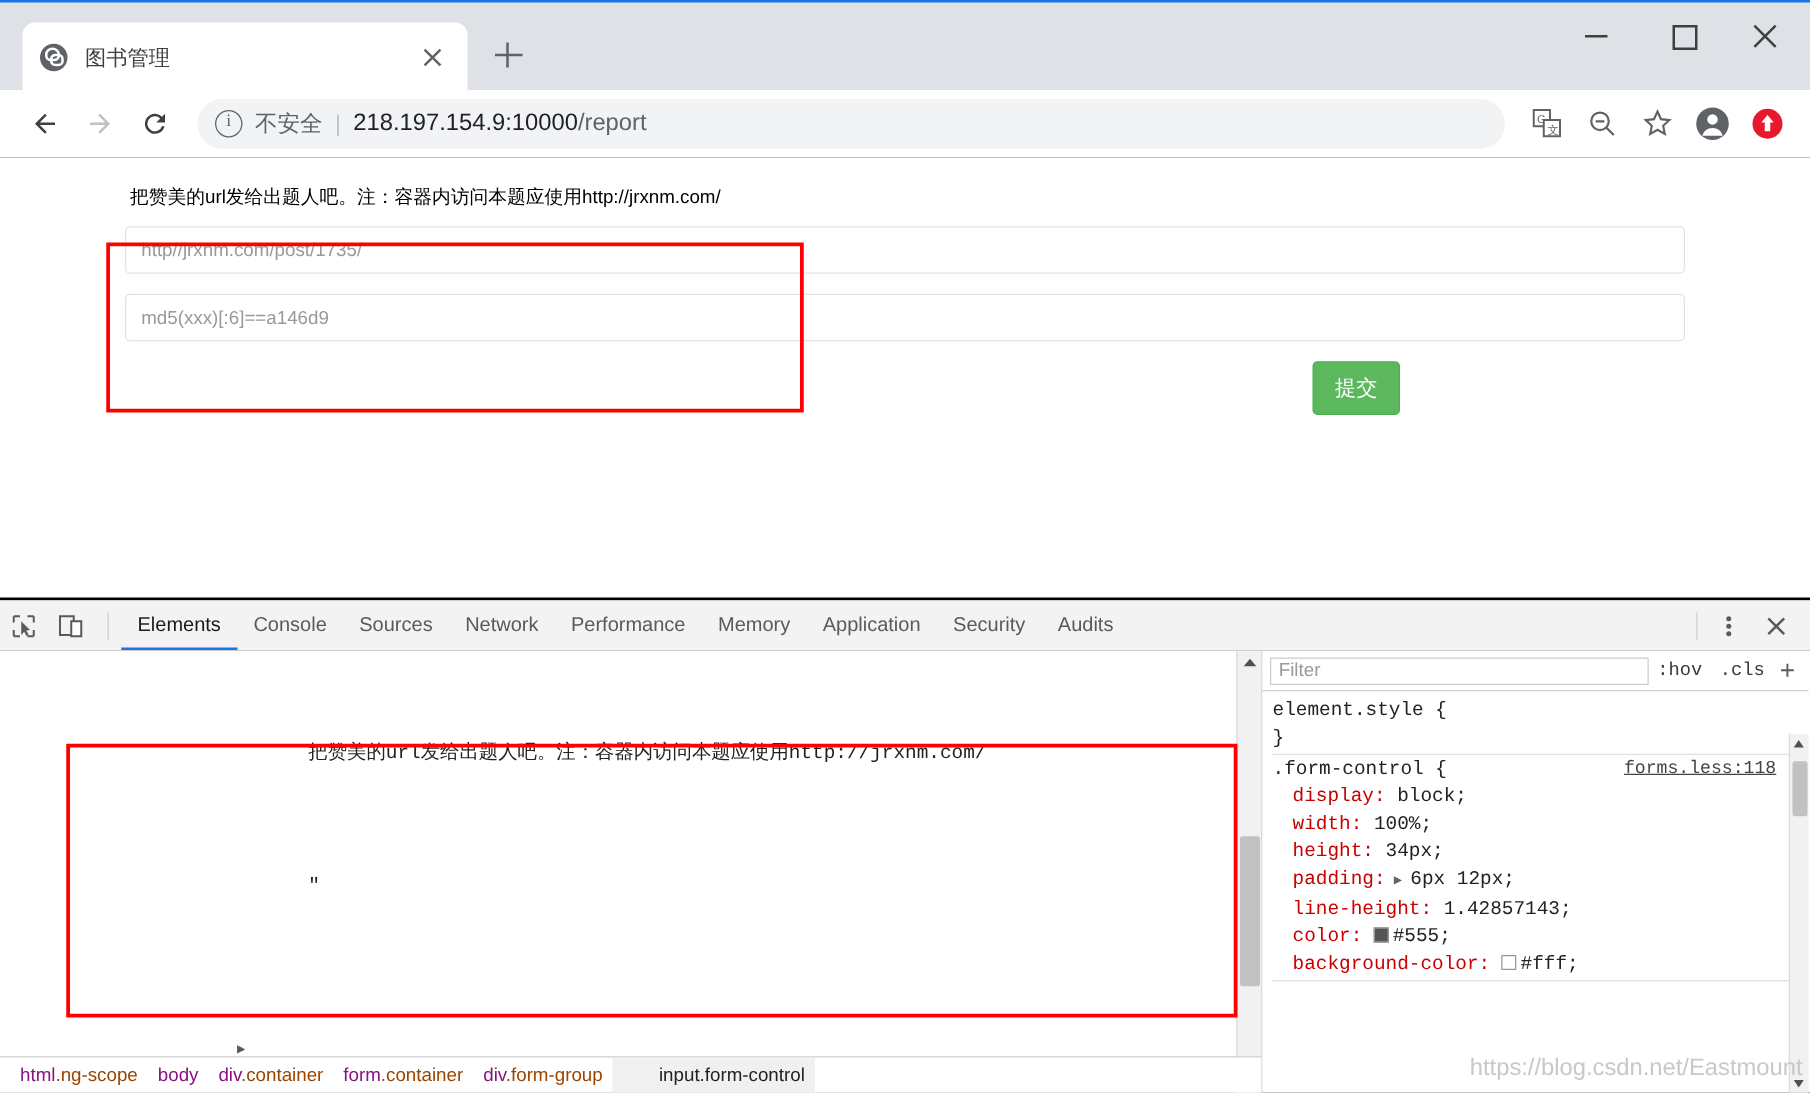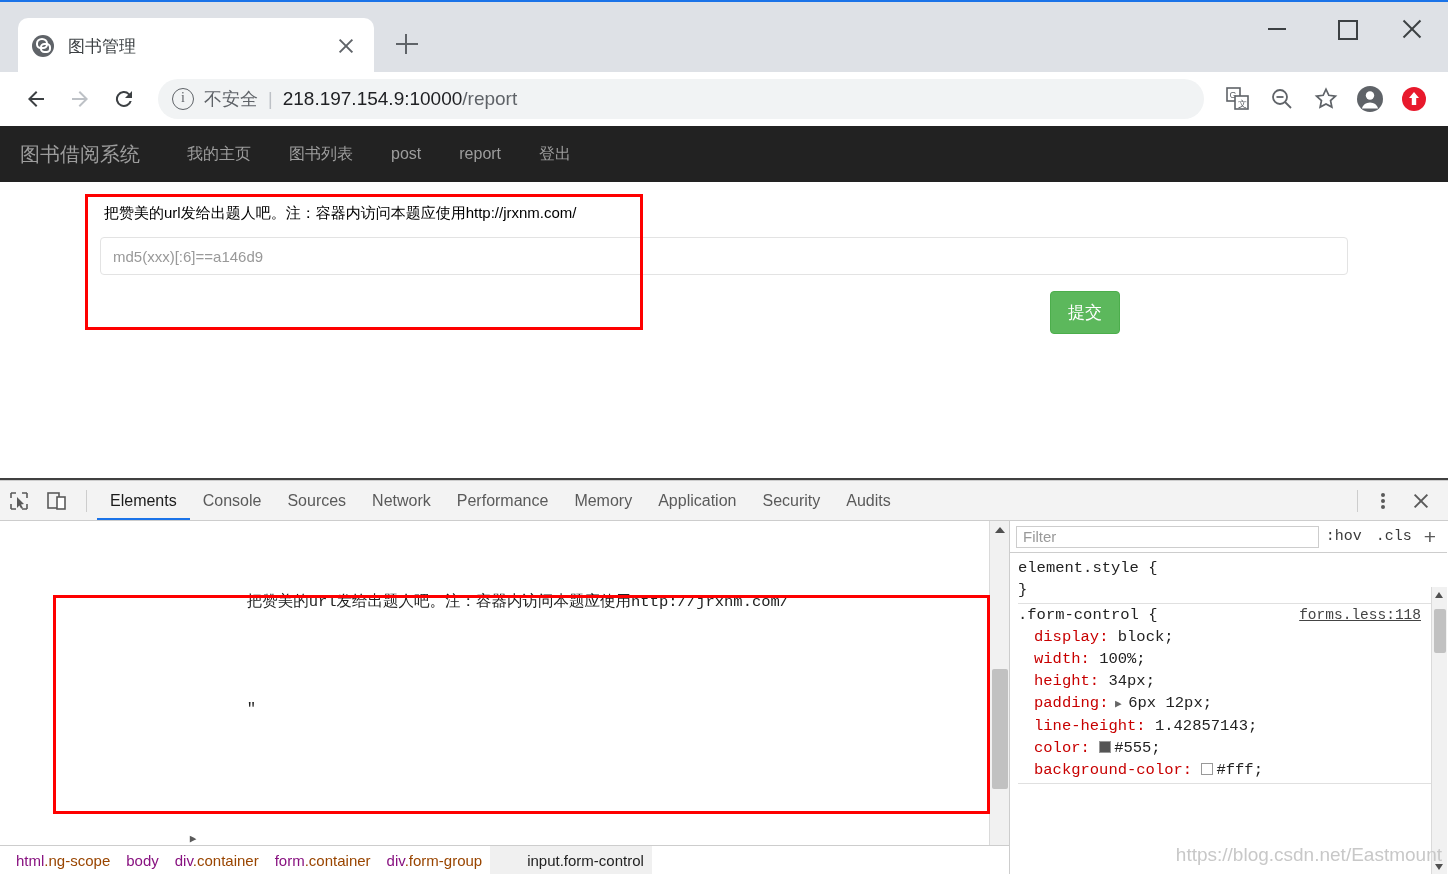--- a/index.html
+++ b/index.html
@@ -6,21 +6,21 @@
   html, body { margin:0; padding:0; }
   body {
     width:1448px; height:874px;
     font-family:"Liberation Sans", sans-serif;
     background:#ffffff;
     overflow:hidden;
     position:relative;
   }
 
   
-  .browser { width:1448px; height:874px; position:relative; background:#404040; }
+  .browser { width:1448px; height:874px; position:relative; background:#000000; }
 
   .titlebar {
     height:72px; background:#dee1e6; position:relative;
     border-top:2px solid #1a73e8;
   }
   .tab {
     position:absolute; left:18px; top:16px; width:356px; height:56px;
     background:#fff; border-radius:10px 10px 0 0;
     display:flex; align-items:center; padding:0 14px;
   }
@@ -340,31 +340,24 @@
     </div>
     <div class="tb-icon">
       <svg width="28" height="28" viewBox="0 0 28 28" style="position:absolute;left:6px;top:6px;">
         <circle cx="14" cy="14" r="12" fill="#e8192c"></circle>
         <path d="M14 7l5 6h-2.8v7h-4.4v-7H9z" fill="#fff"></path>
       </svg>
     </div>
   </div>
 
   <div class="page">
-    <div class="navbar">
-      <span class="brand">图书借阅系统</span>
-      <span class="nav-link">我的主页</span>
-      <span class="nav-link">图书列表</span>
-      <span class="nav-link">post</span>
-      <span class="nav-link">report</span>
-      <span class="nav-link">登出</span>
-    </div>
 
     <div class="form-area">
       <p class="form-help">把赞美的url发给出题人吧。注：容器内访问本题应使用http://jrxnm.com/</p>
+      <input class="form-control" type="text" placeholder="http//jrxnm.com/post/1735/" style="">
       <input class="form-control" type="text" placeholder="md5(xxx)[:6]==a146d9" style="">
       <div class="btn-row">
         <button class="btn-success">提交</button>
       </div>
     </div>
   </div>
 
   <div class="devtools">
     <div class="dt-tabbar">
       <div class="dt-tool">

